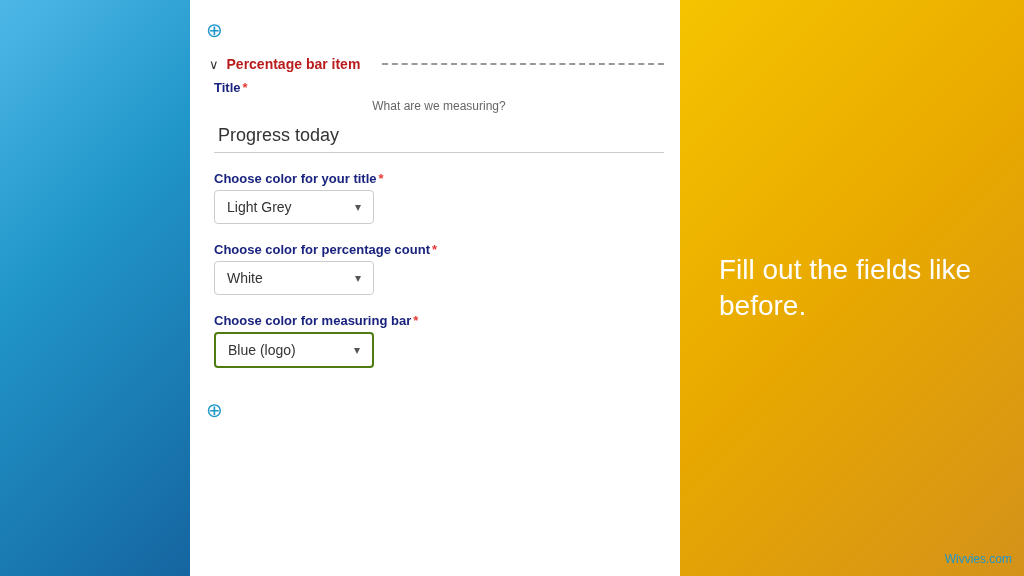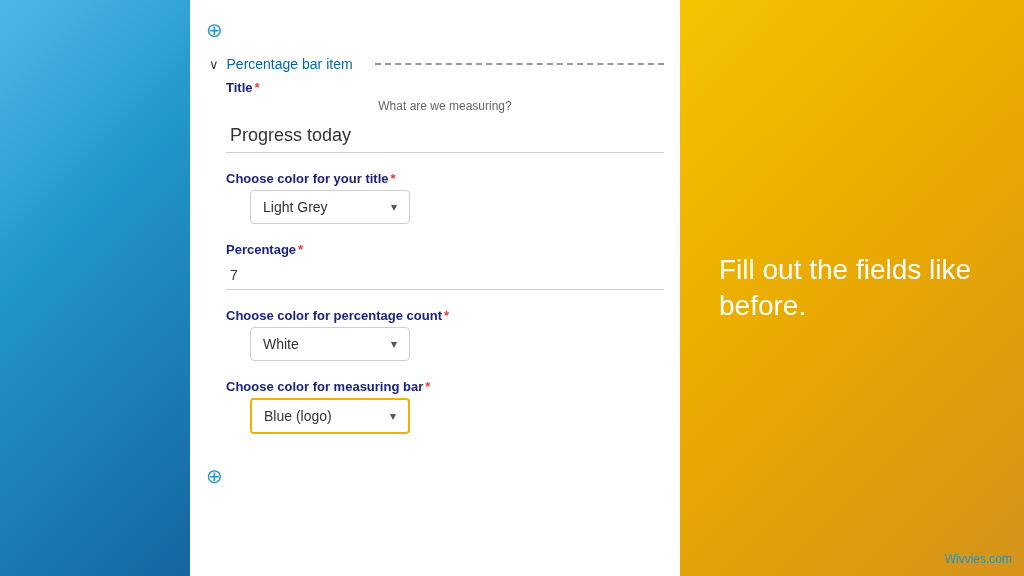--- a/index.html
+++ b/index.html
@@ -66,34 +66,34 @@
     }
 
     .chevron-icon {
       color: #333;
       font-size: 13px;
       margin-right: 8px;
       cursor: pointer;
     }
 
     .section-title {
-      color: #0369a1;
-      font-weight: 400;
+      color: #b91c1c;
+      font-weight: 700;
       font-size: 14px;
       margin-right: 18px;
     }
 
     .dashed-line {
       flex: 1;
       border-top: 2px dashed #999;
       margin-left: 4px;
     }
 
     .form-body {
-      padding: 0 16px 0 36px;
+      padding: 0 16px 0 24px;
     }
 
     .field-group {
       margin-bottom: 18px;
     }
 
     .field-label {
       font-size: 13px;
       color: #1a237e;
       font-weight: 600;
@@ -134,25 +134,24 @@
       align-items: center;
       justify-content: space-between;
       padding: 8px 12px;
       border: 1px solid #ccc;
       border-radius: 4px;
       background: #fff;
       cursor: pointer;
       font-size: 14px;
       color: #333;
       min-width: 160px;
-      margin-left: 24px;
     }
 
     .select-btn.active-border {
-      border: 2px solid #eab308;
+      border: 2px solid #4d7c0f;
       border-radius: 4px;
     }
 
     .select-chevron {
       color: #555;
       font-size: 12px;
       margin-left: 8px;
     }
 
     .number-input {
@@ -242,26 +241,20 @@
         <span>Choose color for your title</span><span class="required">*</span>
       </div>
       <div class="select-wrapper">
         <button class="select-btn">
           <span>Light Grey</span>
           <span class="select-chevron">▾</span>
         </button>
       </div>
     </div>
 
-    <div class="field-group">
-      <div class="field-label">
-        <span>Percentage</span><span class="required">*</span>
-      </div>
-      <input class="number-input" type="text" value="7" style="">
-    </div>
 
     <div class="field-group">
       <div class="field-label">
         <span>Choose color for percentage count</span><span class="required">*</span>
       </div>
       <div class="select-wrapper">
         <button class="select-btn">
           <span>White</span>
           <span class="select-chevron">▾</span>
         </button>

